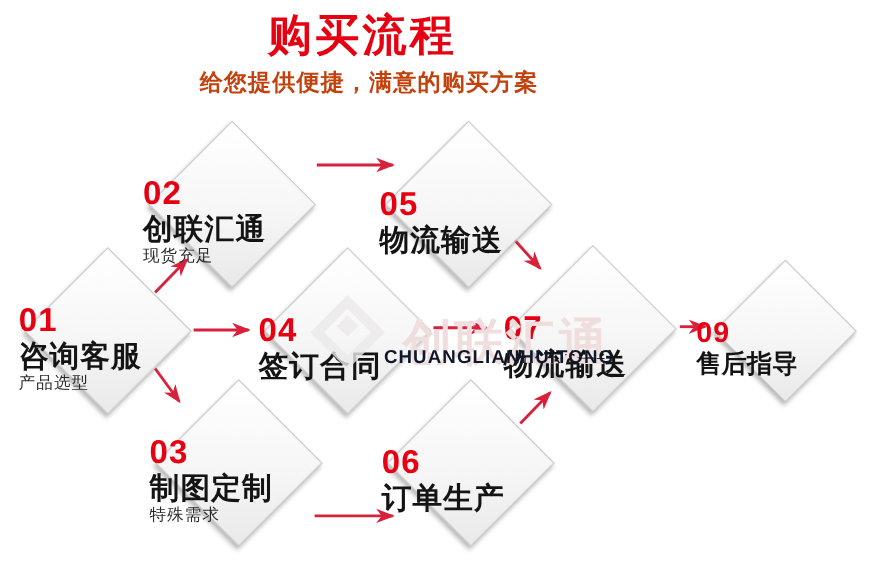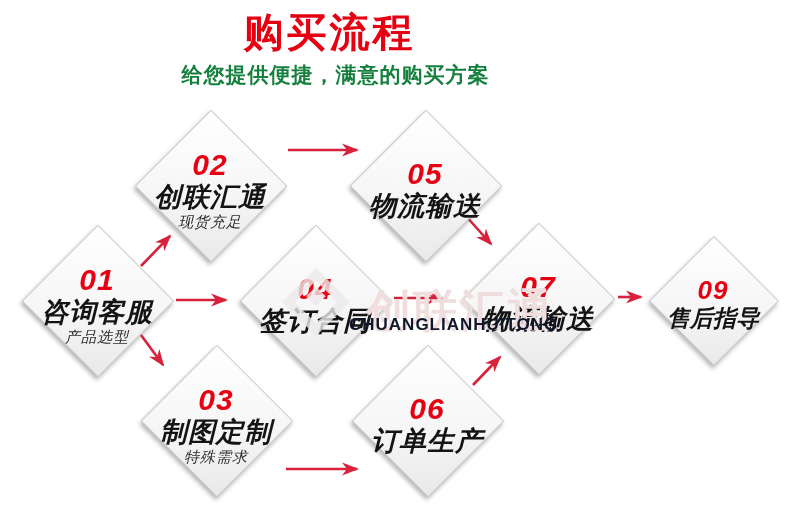--- a/index.html
+++ b/index.html
@@ -9,21 +9,21 @@
     font-family:"Liberation Sans","DejaVu Sans",sans-serif;
   }
   .stage{position:absolute;inset:0;}
 
   
   .header{position:absolute;left:0;top:10px;width:659px;text-align:center;z-index:5;}
   .title{
     font-size:40px;font-weight:bold;color:#e60012;letter-spacing:3px;line-height:1.1;
   }
   .subtitle{
-    margin-top:7px;font-size:21px;font-weight:bold;color:#15803d;letter-spacing:1px;padding-left:12px;
+    margin-top:7px;font-size:21px;font-weight:bold;color:#c2410c;letter-spacing:1px;padding-left:12px;
   }
 
   
   svg.arrows{position:absolute;left:0;top:0;z-index:3;pointer-events:none;}
 
   
   .watermark{position:absolute;inset:0;z-index:6;pointer-events:none;padding-left:12px;}
   .wm-logo{
     position:absolute;left:292px;top:278px;width:30px;height:30px;
     border:9px solid #eceaea;transform:rotate(45deg);opacity:.8;
@@ -44,22 +44,22 @@
   .node{position:absolute;z-index:4;}
   .shape{
     position:absolute;left:-53px;top:-53px;width:106px;height:106px;
     transform:rotate(45deg);
     background:linear-gradient(to bottom right,#ffffff 0%,#f6f6f6 55%,#e9e9e9 100%);
     border:1px solid #c9c9c9;
     filter:drop-shadow(1px 3px 2px rgba(90,90,90,0.45));
   }
   .node.small .shape{left:-45px;top:-45px;width:90px;height:90px;}
   .content{
-    position:absolute;left:0;top:4px;transform:translate(-50%,-50%);
-    width:160px;text-align:center;line-height:1.05;font-style:italic;
+    position:absolute;left:0;top:16px;transform:translate(-50%,-50%);
+    width:160px;text-align:left;line-height:1.05;
   }
   .num{font-size:30px;font-weight:bold;color:#e60012;letter-spacing:1px;}
   .main{font-size:27px;font-weight:600;color:#141414;letter-spacing:1px;margin-top:2px;white-space:nowrap;}
   .sub{font-size:15px;font-weight:500;color:#2b2b2b;margin-top:3px;letter-spacing:1px;}
   .sub:empty{display:none;}
   .node.small .num{font-size:26px;}
   .node.small .main{font-size:23px;letter-spacing:0;}
 </style>
 </head>
 <body>

